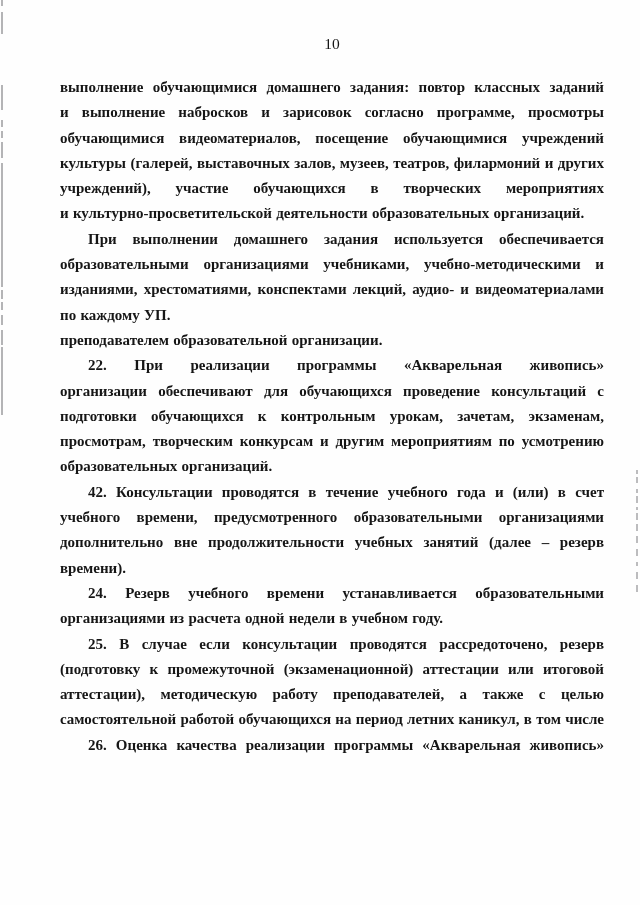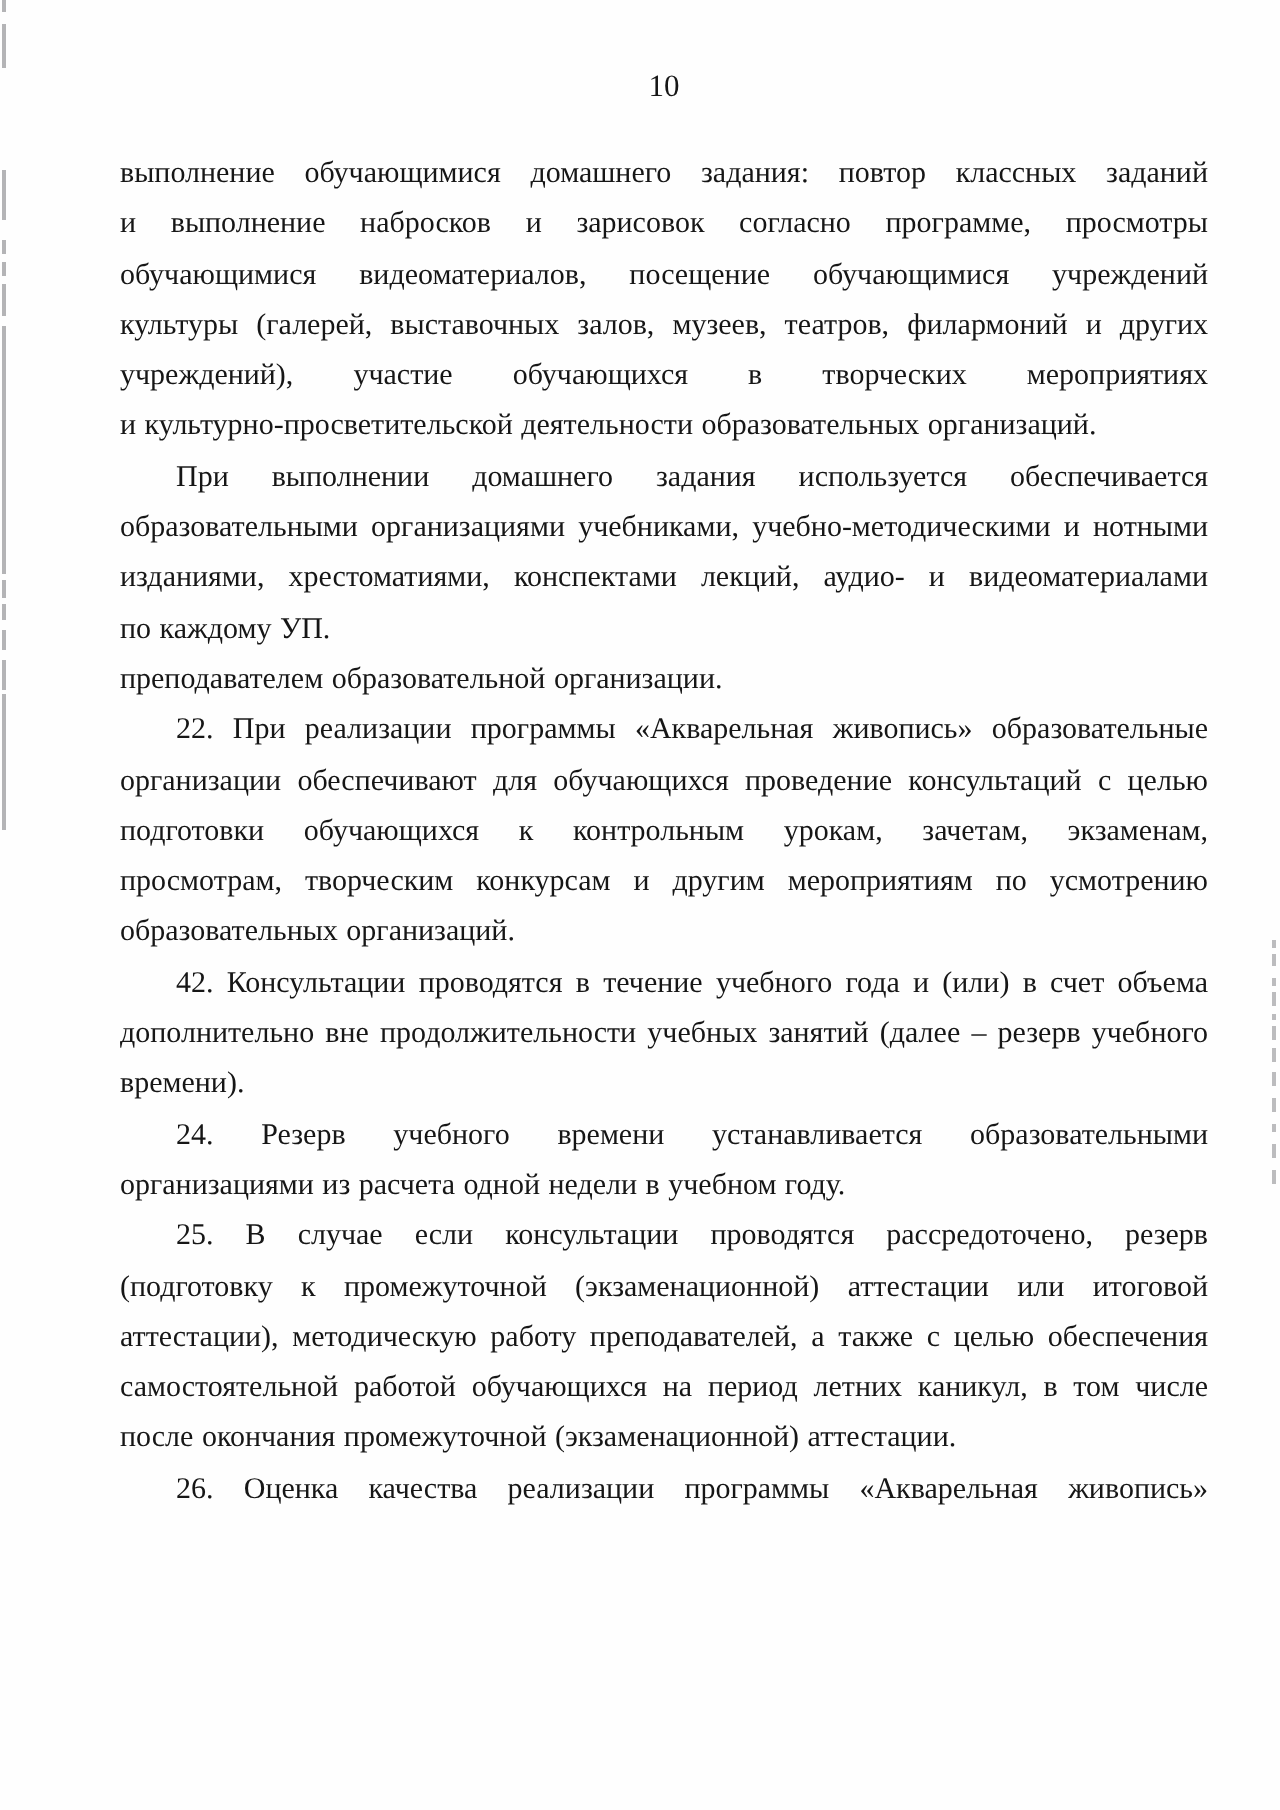--- a/index.html
+++ b/index.html
@@ -30,20 +30,21 @@
   }
   .paragraph { margin: 0; padding: 0; }
   .pline {
     font-size: 15px;
     line-height: 25.3px;
     height: 25.3px;
     overflow: hidden;
     text-align: justify;
     text-align-last: justify;
     word-spacing: 0.5px;
+    font-weight: bold;
   }
   .pline.lastline {
     text-align: left;
     text-align-last: left;
   }
   .pline.indent { text-indent: 28px; }
   .artifact {
     position: absolute;
     width: 2px;
     background: #b4b4b6;
@@ -103,32 +104,32 @@
         </div>
         <div class="paragraph">
           <div class="pline indent">22. При реализации программы «Акварельная живопись» образовательные</div>
           <div class="pline">организации обеспечивают для обучающихся проведение консультаций с целью</div>
           <div class="pline">подготовки обучающихся к контрольным урокам, зачетам, экзаменам,</div>
           <div class="pline">просмотрам, творческим конкурсам и другим мероприятиям по усмотрению</div>
           <div class="pline lastline">образовательных организаций.</div>
         </div>
         <div class="paragraph">
           <div class="pline indent">42. Консультации проводятся в течение учебного года и (или) в счет объема</div>
+          <div class="pline">учебного времени, предусмотренного образовательными организациями</div>
           <div class="pline">дополнительно вне продолжительности учебных занятий (далее – резерв учебного</div>
           <div class="pline lastline">времени).</div>
         </div>
         <div class="paragraph">
           <div class="pline indent">24. Резерв учебного времени устанавливается образовательными</div>
           <div class="pline lastline">организациями из расчета одной недели в учебном году.</div>
         </div>
         <div class="paragraph">
           <div class="pline indent">25. В случае если консультации проводятся рассредоточено, резерв</div>
           <div class="pline">(подготовку к промежуточной (экзаменационной) аттестации или итоговой</div>
           <div class="pline">аттестации), методическую работу преподавателей, а также с целью обеспечения</div>
           <div class="pline">самостоятельной работой обучающихся на период летних каникул, в том числе</div>
-          <div class="pline lastline">после окончания промежуточной (экзаменационной) аттестации.</div>
         </div>
         <div class="paragraph">
           <div class="pline indent">26. Оценка качества реализации программы «Акварельная живопись»</div>
         </div>
       </div>
   </div>
 </div>
 
 </body></html>

